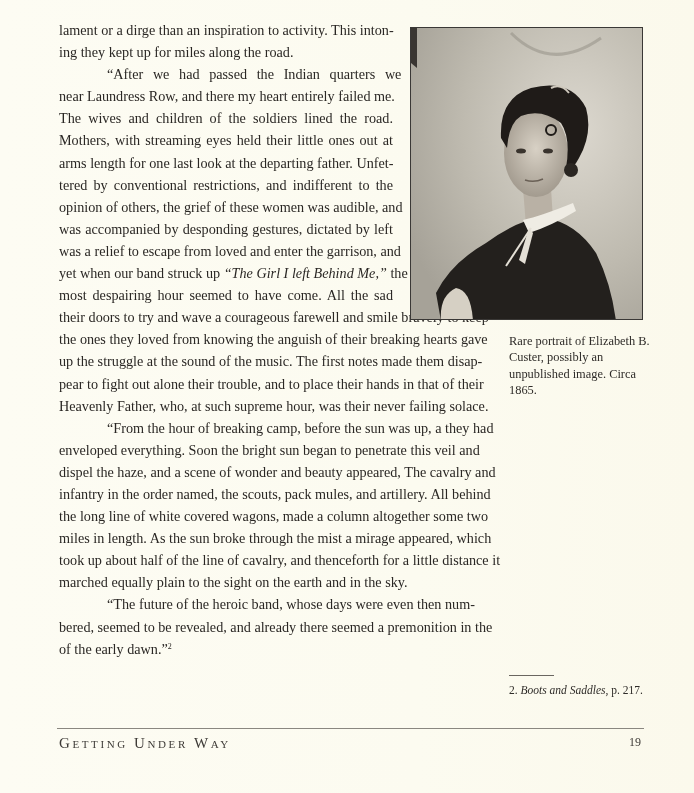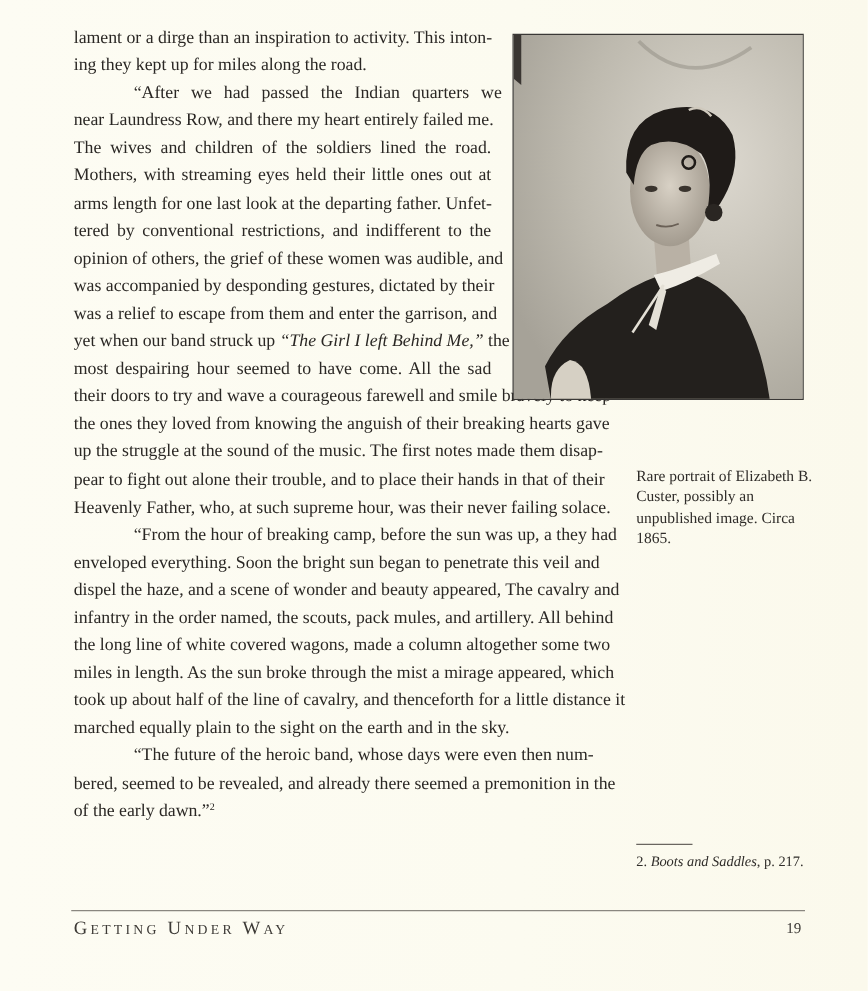--- a/index.html
+++ b/index.html
@@ -45,21 +45,20 @@
       overflow: hidden;
       background: radial-gradient(ellipse at 70% 35%, #d6d2c8 0%, #bcb8ae 55%, #a9a59b 100%);
     }
     .caption {
       position: absolute;
       left: 509px; top: 333px;
       width: 150px;
       font-size: 12.4px;
       line-height: 16.3px;
       color: #2f2c29;
-      margin-top: 40px;
     }
     .fn-rule {
       position: absolute;
       left: 509px; top: 675px;
       width: 45px; height: 0;
       border-top: 1px solid #6a6660;
     }
     .footnote {
       position: absolute;
       left: 509px; top: 684px;
@@ -98,22 +97,22 @@
   <div class="body-text" id="body-text">
       <span class="line short"><span>lament or a dirge than an inspiration to activity. This inton-</span></span>
       <span class="line last short"><span>ing they kept up for miles along the road.</span></span>
       <span class="line indent short"><span>“After we had passed the Indian quarters we came</span></span>
       <span class="line short"><span>near Laundress Row, and there my heart entirely failed me.</span></span>
       <span class="line short"><span>The wives and children of the soldiers lined the road.</span></span>
       <span class="line short"><span>Mothers, with streaming eyes held their little ones out at</span></span>
       <span class="line short"><span>arms length for one last look at the departing father. Unfet-</span></span>
       <span class="line short"><span>tered by conventional restrictions, and indifferent to the</span></span>
       <span class="line short"><span>opinion of others, the grief of these women was audible, and</span></span>
-      <span class="line short"><span>was accompanied by desponding gestures, dictated by their</span></span>
-      <span class="line short"><span>was a relief to escape from them and enter the garrison, and</span></span>
+      <span class="line short"><span>was accompanied by desponding gestures, dictated by left</span></span>
+      <span class="line short"><span>was a relief to escape from loved and enter the garrison, and</span></span>
       <span class="line short"><span>yet when our band struck up </span><i>“The Girl I left Behind Me,”</i><span> the</span></span>
       <span class="line short"><span>most despairing hour seemed to have come. All the sad</span></span>
       <span class="line wide"><span>their doors to try and wave a courageous farewell and smile bravely to keep</span></span>
       <span class="line wide"><span>the ones they loved from knowing the anguish of their breaking hearts gave</span></span>
       <span class="line wide"><span>up the struggle at the sound of the music. The first notes made them disap-</span></span>
       <span class="line wide"><span>pear to fight out alone their trouble, and to place their hands in that of their</span></span>
       <span class="line last wide"><span>Heavenly Father, who, at such supreme hour, was their never failing solace.</span></span>
       <span class="line indent short"><span>“From the hour of breaking camp, before the sun was up, a they had</span></span>
       <span class="line short"><span>enveloped everything. Soon the bright sun began to penetrate this veil and</span></span>
       <span class="line short"><span>dispel the haze, and a scene of wonder and beauty appeared, The cavalry and</span></span>

